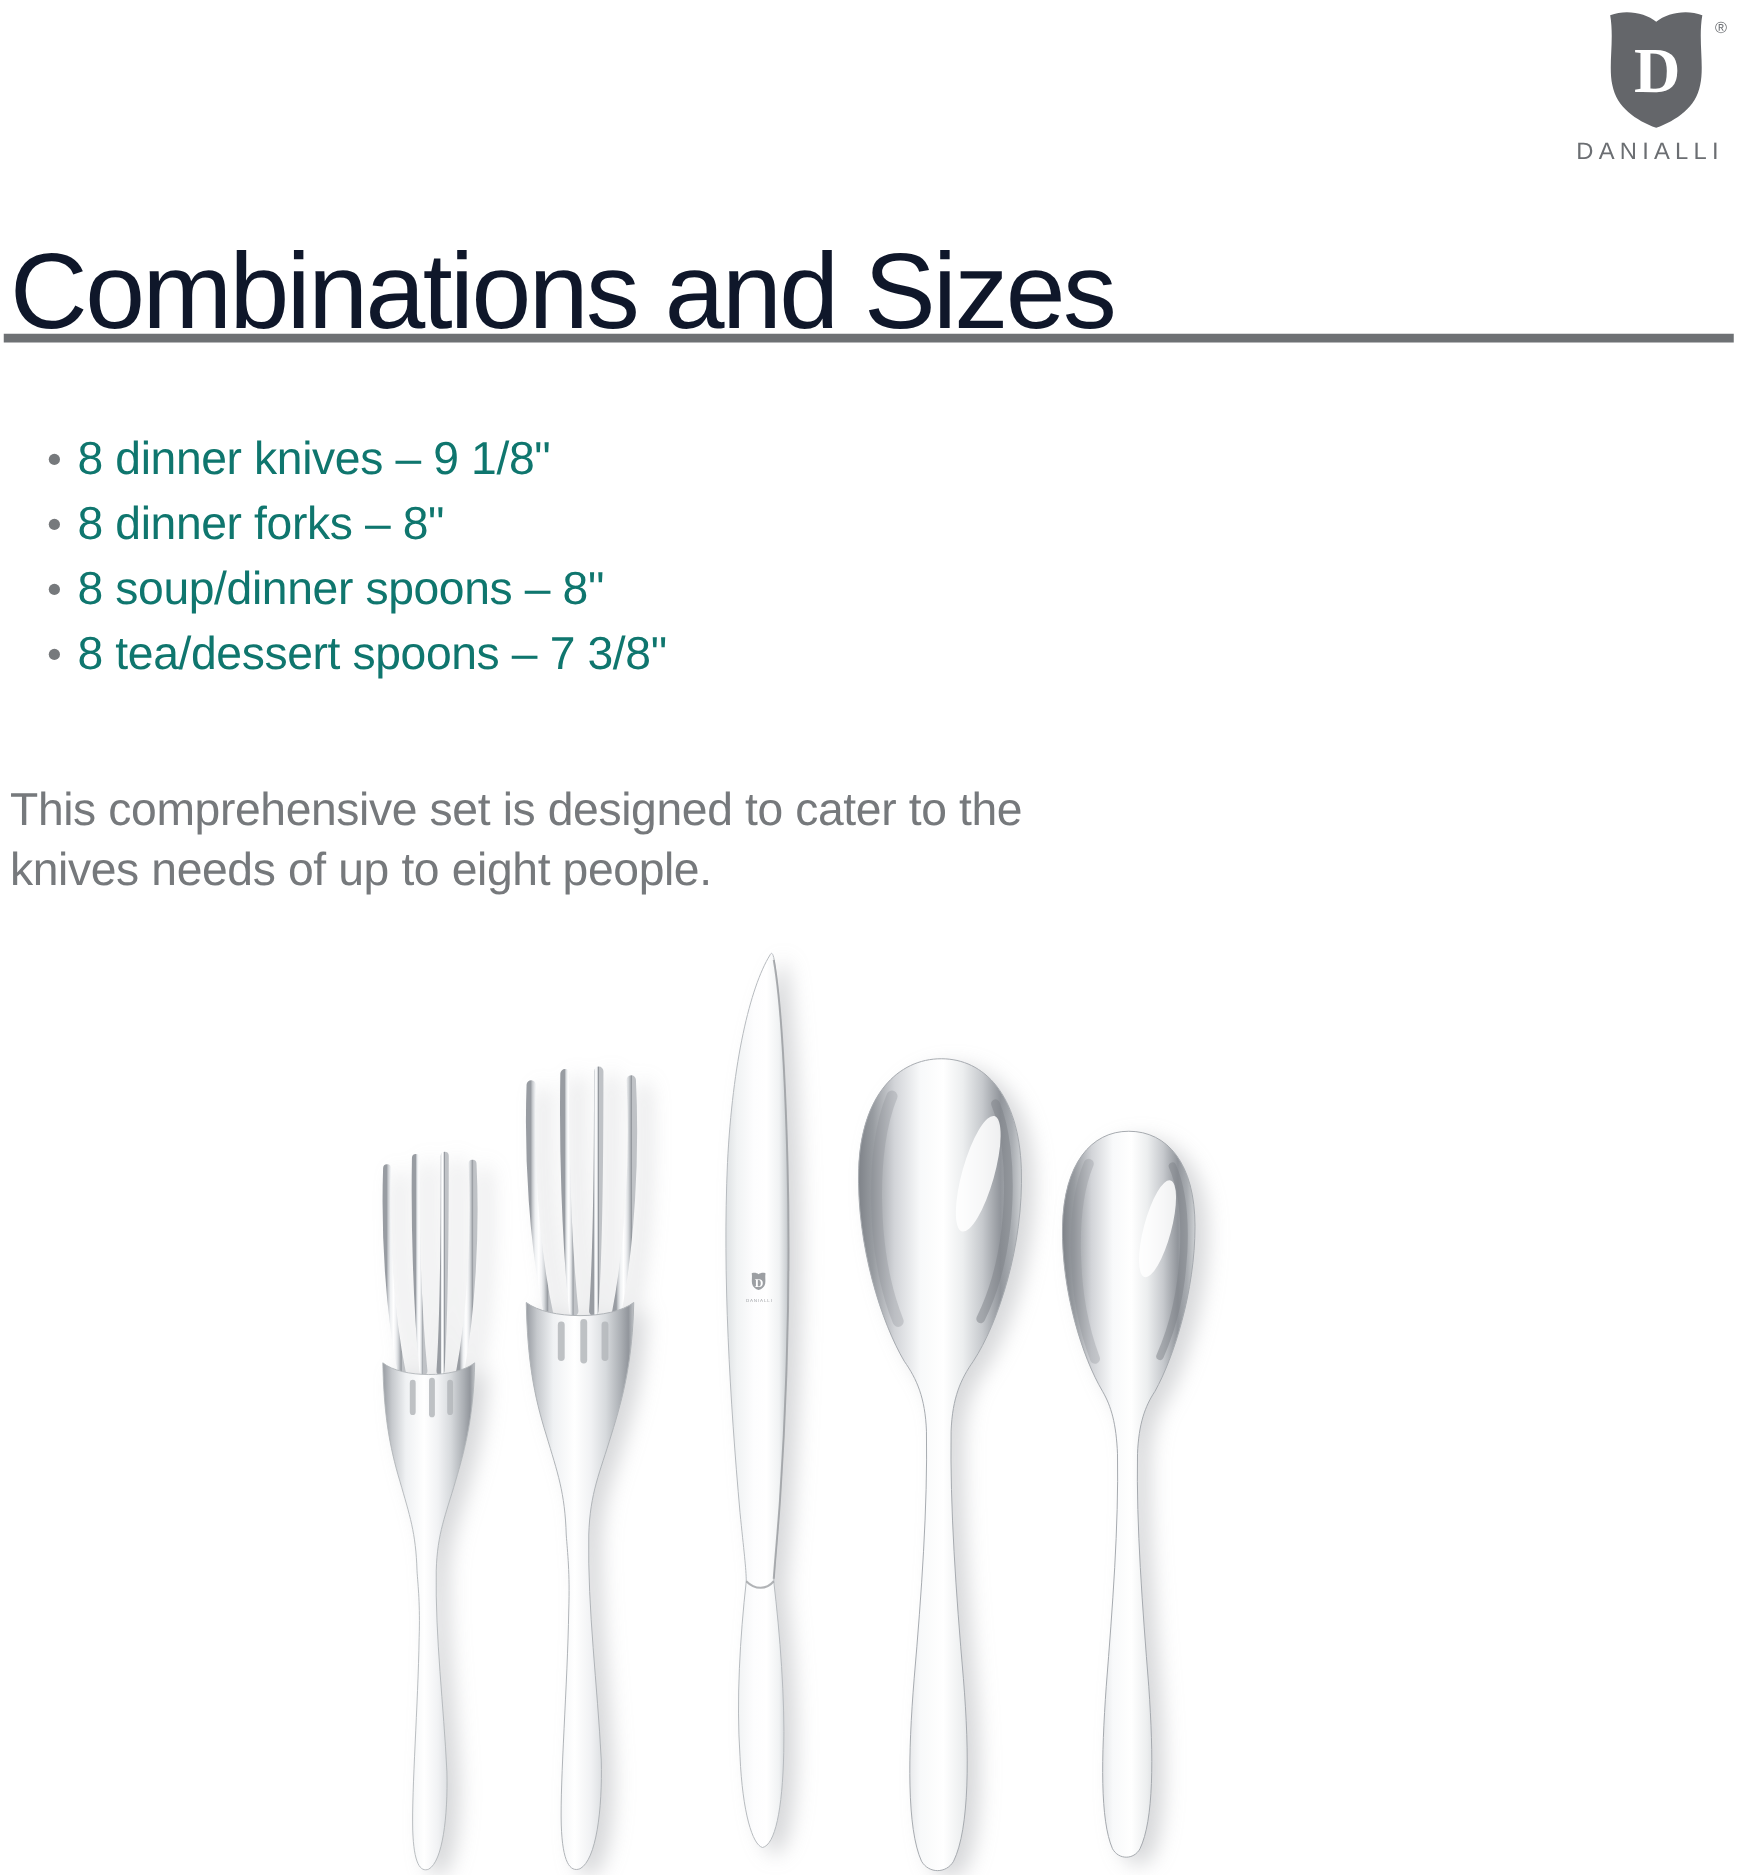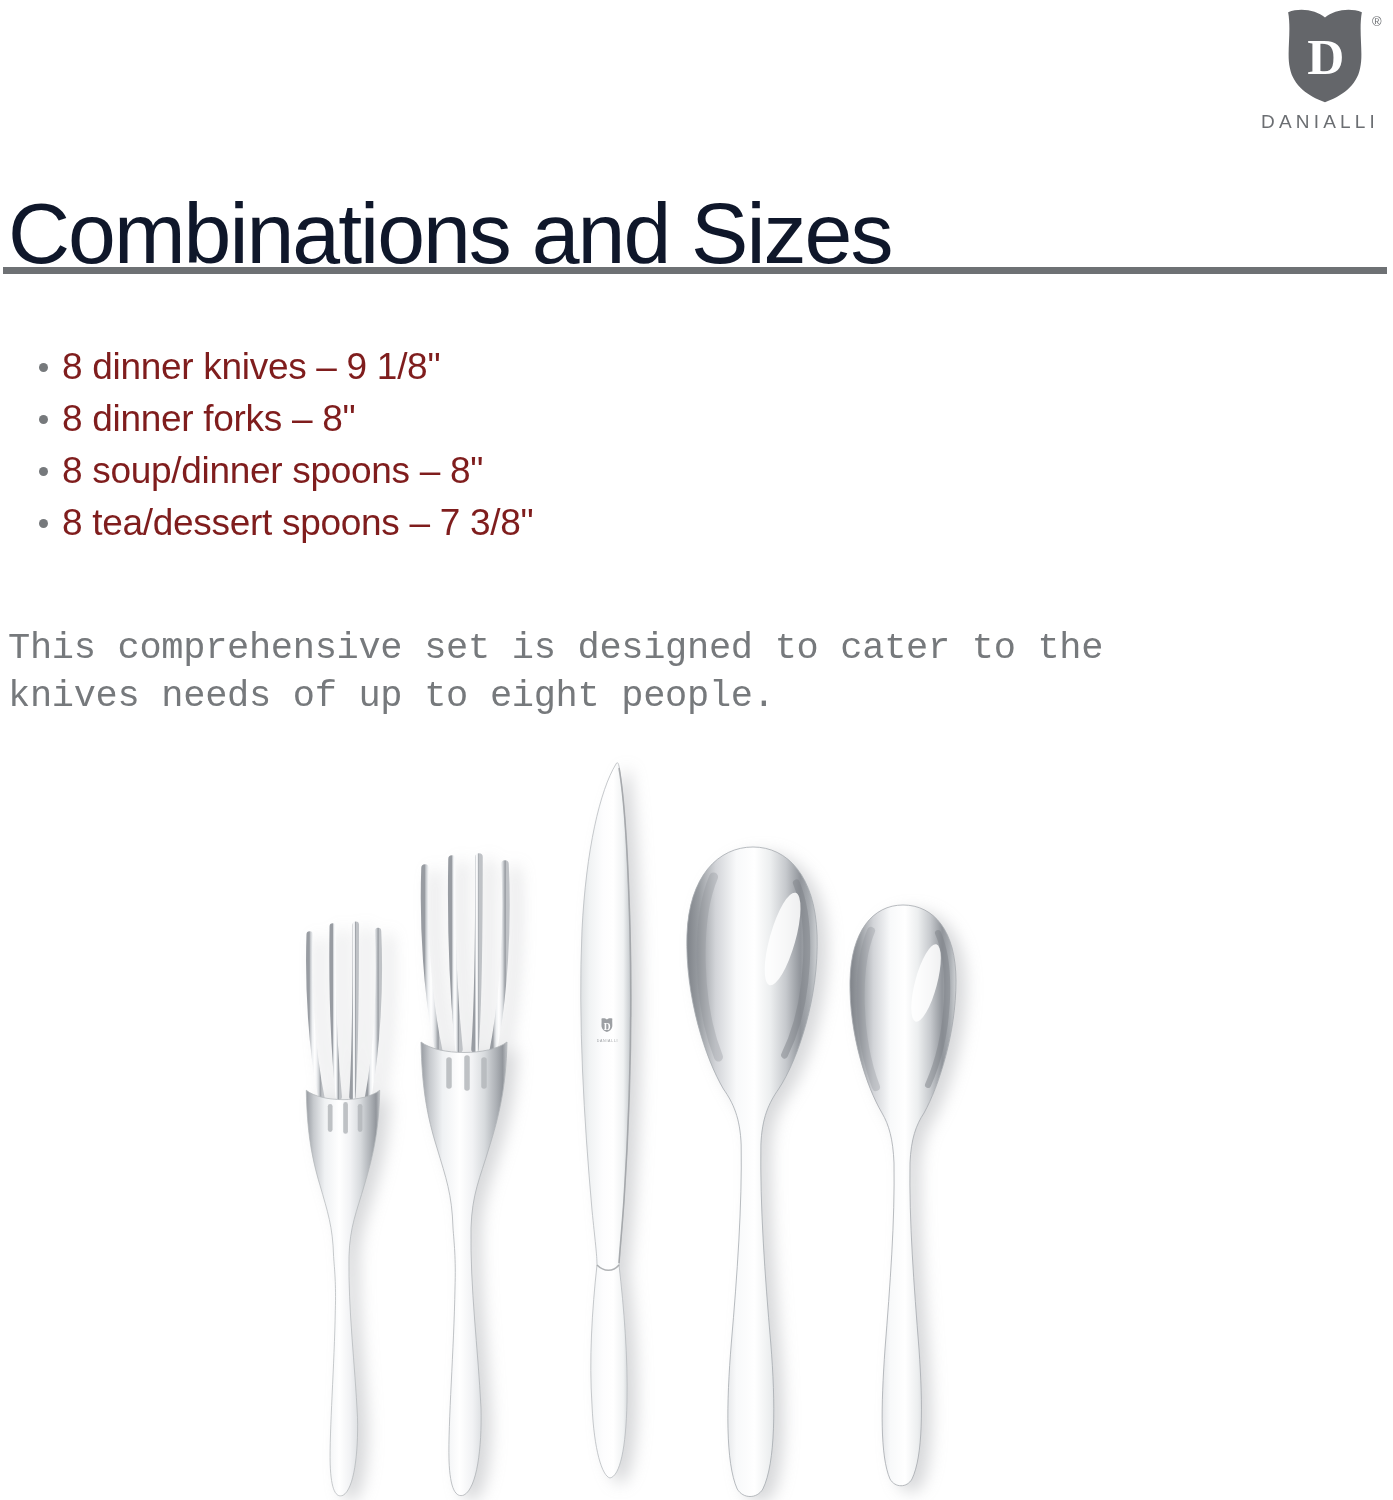--- a/index.html
+++ b/index.html
@@ -22,24 +22,24 @@
   }
   .divider{position:absolute;left:3px;right:6px;top:267px;height:7px;background:#6e7174;}
   
   .size-list{position:absolute;left:0;top:341px;right:0;}
   .size-row{position:relative;height:52px;display:flex;align-items:center;}
   .size-row .dot{
     position:absolute;left:39px;top:50%;margin-top:-4.5px;width:9px;height:9px;
     border-radius:50%;background:#76797c;
   }
   .size-row .txt{
-    margin-left:62px;font-size:37px;letter-spacing:-0.3px;color:#7f1d1d;white-space:nowrap;
+    margin-left:62px;font-size:37px;letter-spacing:-0.3px;color:#0f766e;white-space:nowrap;
   }
   
-  .description{position:absolute;left:8px;top:624px;font-family:Liberation Mono, monospace;}
+  .description{position:absolute;left:8px;top:624px;}
   .description .dline{
     font-size:37px;line-height:48px;letter-spacing:-0.3px;color:#76797c;white-space:nowrap;
   }
   
   .flatware{position:absolute;left:0;top:740px;width:1393px;height:760px;}
   .piece{position:absolute;filter:drop-shadow(10px 6px 8px rgba(125,130,136,.30));}
   .tine{fill:none;stroke:url(#gMetal);stroke-width:7.5;stroke-linecap:round;}
   .fbody{fill:url(#gMetal);stroke:#b0b4b8;stroke-width:0.8;}
   .slot{stroke:#b4b7bb;stroke-width:5.5;stroke-linecap:round;opacity:.85;fill:none;}
   .kbody{fill:url(#gKnife);stroke:#b7bbbf;stroke-width:0.8;}

